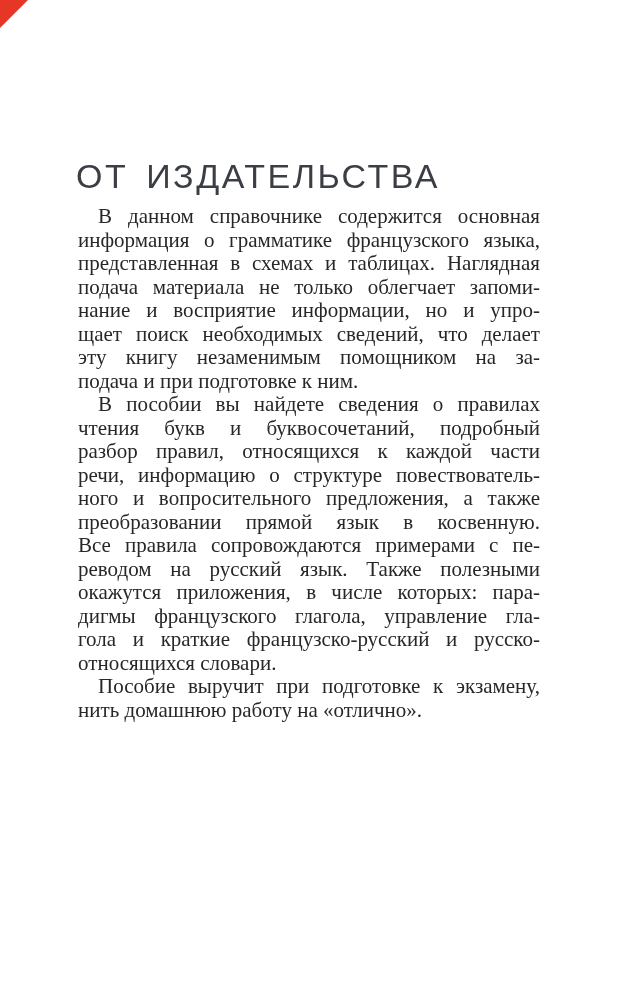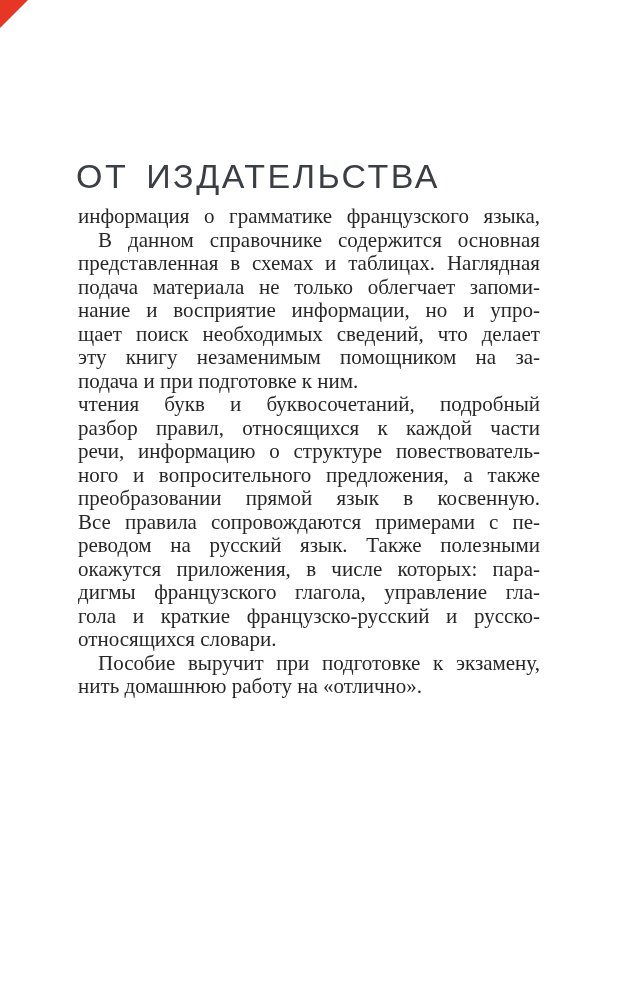--- a/index.html
+++ b/index.html
@@ -69,31 +69,32 @@
 
 <div class="page">
 
   <div class="corner-marker"></div>
 
   <h1 class="page-title">ОТ ИЗДАТЕЛЬСТВА</h1>
 
   <div class="text-block">
 
     <div class="paragraph">
+      <div class="line first">В данном справочнике содержится основная</div>
       <div class="line">информация о грамматике французского языка,</div>
-      <div class="line first">В данном справочнике содержится основная</div>
       <div class="line">представленная в схемах и таблицах. Наглядная</div>
       <div class="line">подача материала не только облегчает запоми-</div>
       <div class="line">нание и восприятие информации, но и упро-</div>
       <div class="line">щает поиск необходимых сведений, что делает</div>
       <div class="line">эту книгу незаменимым помощником на за-</div>
       <div class="line last">подача и при подготовке к ним.</div>
     </div>
 
     <div class="paragraph">
+      <div class="line first">В пособии вы найдете сведения о правилах</div>
       <div class="line">чтения букв и буквосочетаний, подробный</div>
       <div class="line">разбор правил, относящихся к каждой части</div>
       <div class="line">речи, информацию о структуре повествователь-</div>
       <div class="line">ного и вопросительного предложения, а также</div>
       <div class="line">преобразовании прямой язык в косвенную.</div>
       <div class="line">Все правила сопровождаются примерами с пе-</div>
       <div class="line">реводом на русский язык. Также полезными</div>
       <div class="line">окажутся приложения, в числе которых: пара-</div>
       <div class="line">дигмы французского глагола, управление гла-</div>
       <div class="line">гола и краткие французско-русский и русско-</div>

